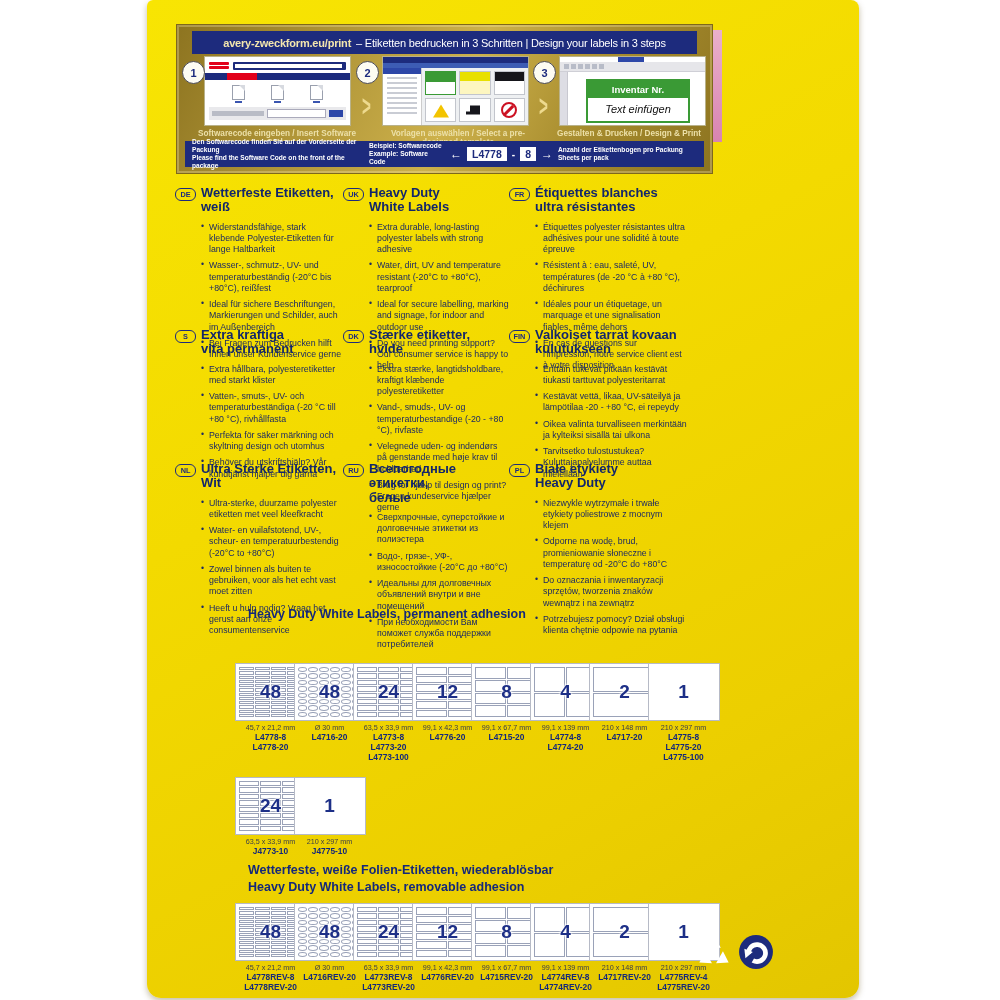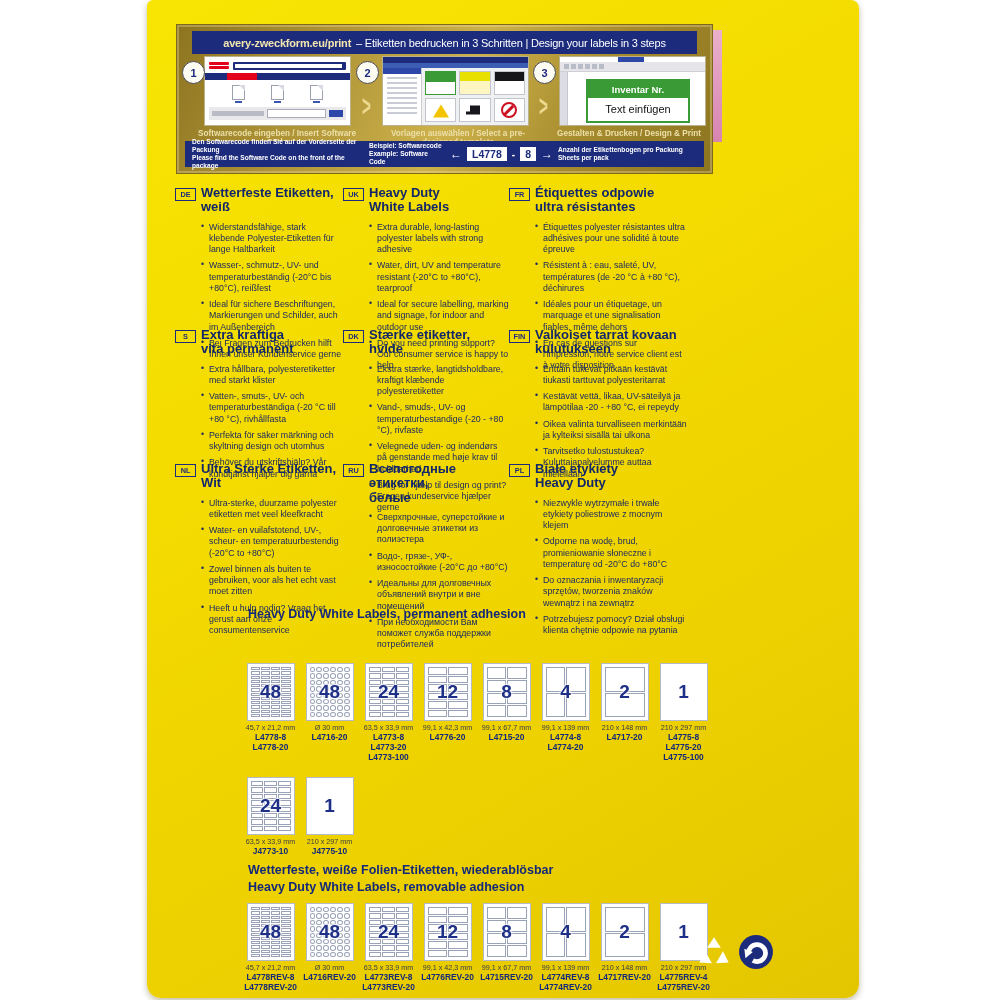--- a/index.html
+++ b/index.html
@@ -76,37 +76,37 @@
     width:12px;height:12px;border:2.5px solid #cc1122;border-radius:50%;}
   .noent::after{content:"";position:absolute;left:-1px;top:4.5px;width:13px;height:2.5px;
     background:#cc1122;transform:rotate(-45deg);}
   .s3-tab{position:absolute;left:58px;top:0;width:26px;height:5px;background:#2d47a8;}
   .s3-tool{height:9px;background:#e6e6ea;border-bottom:1px solid #cfcfd6;display:flex;gap:2px;align-items:center;padding:0 4px;margin-top:5px;}
   .s3-tool div{width:5px;height:5px;background:#b8bcc8;}
   .s3-rail{position:absolute;left:0;top:15px;bottom:0;width:7px;background:#dddde4;border-right:1px solid #c8c8d0;}
   .inv-label{position:absolute;left:26px;top:22px;width:100px;height:40px;border:2px solid #3a9a35;background:#fff;}
   .inv-label .g{height:17px;background:#3a9a35;color:#fff;font-weight:bold;font-size:9.5px;
     display:flex;align-items:center;justify-content:center;}
-  .inv-label .w{height:21px;color:#111;font-size:11px;display:flex;align-items:center;justify-content:center;}
+  .inv-label .w{height:21px;color:#111;font-size:11px;display:flex;align-items:center;justify-content:center;font-style:italic;}
   
   #lang-grid{position:absolute;left:28px;top:186px;width:512px;display:grid;
     grid-template-columns:168px 166px 178px;grid-template-rows:142px 134px auto;}
   .lsec{position:relative;padding-left:26px;box-sizing:border-box;}
   .lbadge{position:absolute;left:0;top:2px;min-width:13px;padding:1px 3px;border:1.5px solid #1d2b7d;
-    border-radius:0;color:#1d2b7d;font-size:7.3px;font-weight:bold;text-align:center;}
+    border-radius:6px;color:#1d2b7d;font-size:7.3px;font-weight:bold;text-align:center;}
   .ltitle{color:#12266b;font-size:13px;font-weight:bold;line-height:1.1;}
   .lsec ul{list-style:none;margin:7px 0 0;padding:0;}
   .lsec li{position:relative;padding-left:8px;font-size:8.8px;line-height:1.28;color:#1c2a63;margin-bottom:5px;}
   .lsec li::before{content:"\2022";position:absolute;left:0;top:-1px;color:#1c2a63;}
   
   .tblhead{position:absolute;color:#14287a;font-weight:bold;font-size:12.5px;line-height:1.34;}
   .grouplabel{position:absolute;color:#14287a;font-weight:bold;font-size:14px;margin-top:20px;}
   .tilerow{position:absolute;display:flex;gap:4px;}
   .tile{width:55px;display:flex;flex-direction:column;align-items:center;}
-  .tprev{position:relative;width:46px;height:56px;background:#fff;box-shadow:0 0 0 1px #b6bac6;}
+  .tprev{position:relative;width:46px;height:56px;background:#fff;box-shadow:0 0 0 1px #b6bac6;padding-left:24px;}
   .tgrid{position:absolute;inset:3px;display:grid;gap:1px;}
   .tcell{border:1px solid #9aa2b8;background:#fff;box-sizing:border-box;}
   .tcell.circle{border-radius:50%;}
   .tnum{position:absolute;inset:0;display:flex;align-items:center;justify-content:center;
     font-size:19px;font-weight:bold;color:#1d2f87;
     text-shadow:0 0 3px #fff,0 0 3px #fff,0 0 2px #fff;}
   .tsize{margin-top:3px;font-size:7.2px;color:#3a3d49;white-space:nowrap;}
   .tcode{font-size:8.4px;font-weight:bold;color:#14287a;line-height:1.2;white-space:nowrap;}
   
   .eco{position:absolute;left:549px;top:934px;display:flex;gap:6px;align-items:center;}
@@ -255,21 +255,21 @@
         <div class="ltitle"><span>Heavy Duty</span><br><span>White Labels</span></div>
         <ul>
           <li>Extra durable, long-lasting polyester labels with strong adhesive</li>
           <li>Water, dirt, UV and temperature resistant (-20°C to +80°C), tearproof</li>
           <li>Ideal for secure labelling, marking and signage, for indoor and outdoor use</li>
           <li>Do you need printing support? Our consumer service is happy to help</li>
         </ul>
       </div>
       <div class="lsec">
         <span class="lbadge">FR</span>
-        <div class="ltitle"><span>Étiquettes odpowie</span><br><span>ultra résistantes</span></div>
+        <div class="ltitle"><span>Étiquettes blanches</span><br><span>ultra résistantes</span></div>
         <ul>
           <li>Étiquettes polyester résistantes ultra adhésives pour une solidité à toute épreuve</li>
           <li>Résistent à : eau, saleté, UV, températures (de -20 °C à +80 °C), déchirures</li>
           <li>Idéales pour un étiquetage, un marquage et une signalisation fiables, même dehors</li>
           <li>En cas de questions sur l'impression, notre service client est à votre disposition</li>
         </ul>
       </div>
       <div class="lsec">
         <span class="lbadge">S</span>
         <div class="ltitle"><span>Extra kraftiga</span><br><span>vita permanent</span></div>

